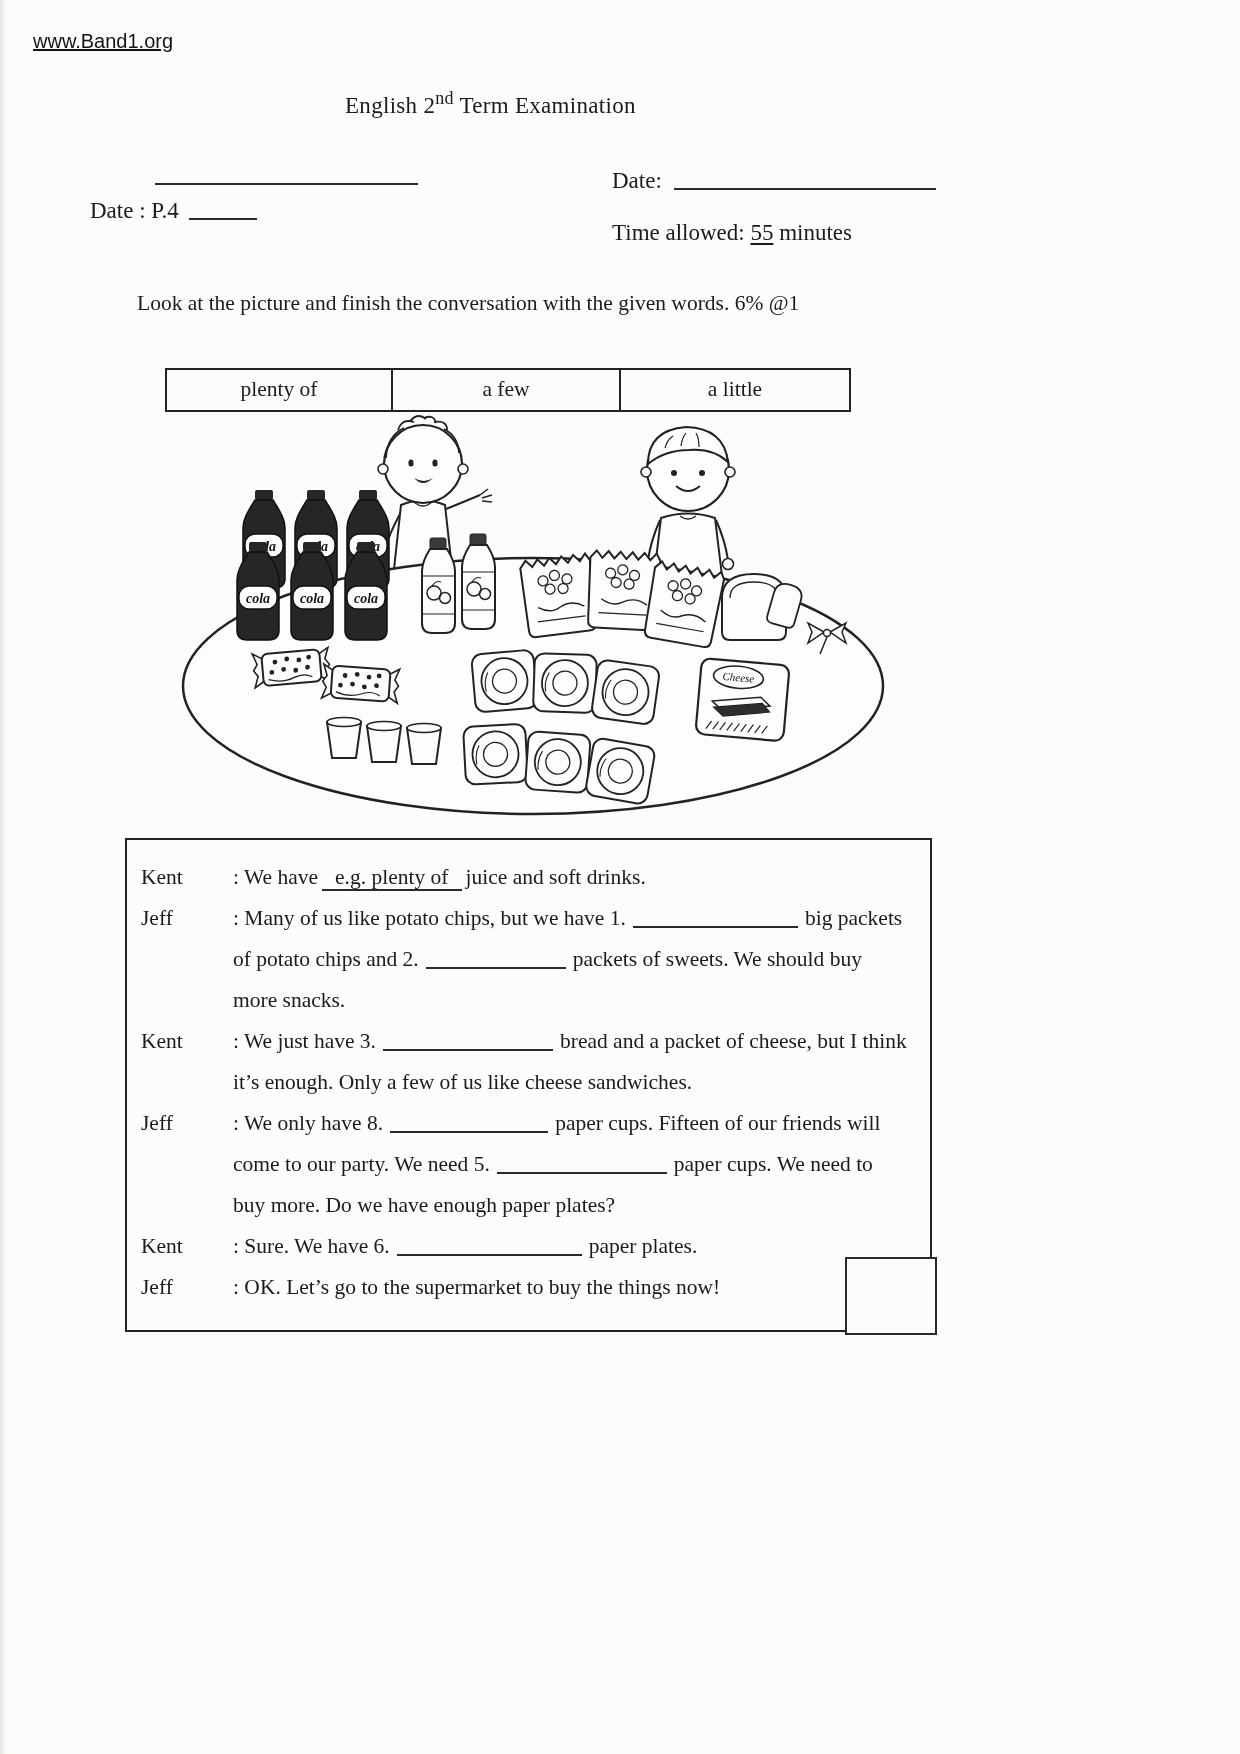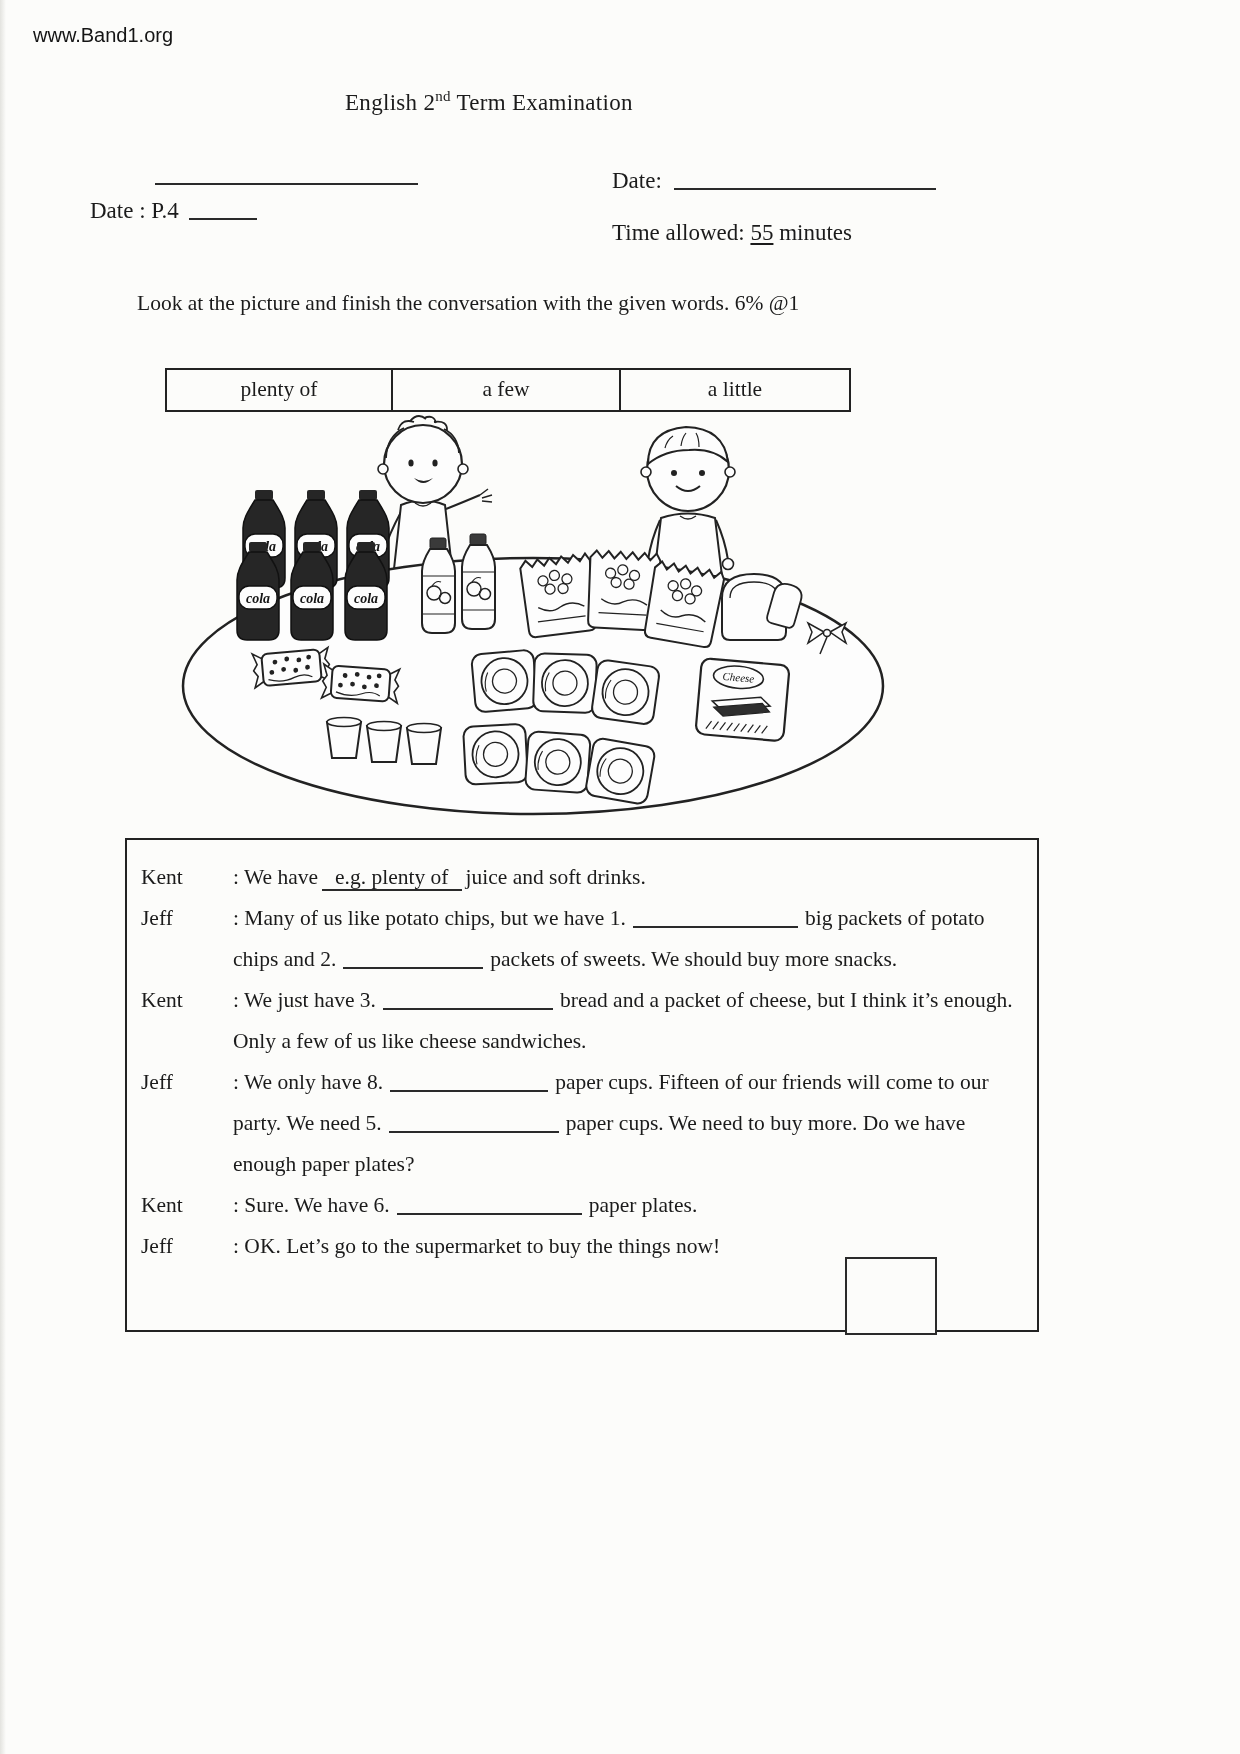--- a/index.html
+++ b/index.html
@@ -9,26 +9,26 @@
     background:#fcfcfa; color:#1b1b1b;
     font-family:"Liberation Serif", serif;
     overflow:hidden;
   }
   .page::before{
     content:""; position:absolute; left:0; top:0; bottom:0; width:6px;
     background:linear-gradient(to right, #e3e3df, rgba(255,255,255,0));
     pointer-events:none;
   }
   .watermark {
-    position:absolute; left:33px; top:24px;
+    position:absolute; left:33px; top:30px;
     font-family:"Liberation Sans", sans-serif;
-    font-size:20px; color:#141414;
+    font-size:20px; color:#141414;text-decoration:underline;
   }
   .title { position:absolute; left:345px; top:88px; font-size:23px; letter-spacing:.3px; }
-  .title sup { font-size:15px;text-align:center; }
+  .title sup { font-size:18px;text-align:center; }
 
   .name-line { position:absolute; left:155px; top:183px; width:263px; border-bottom:2px solid #2a2a2a; }
   .class-row { position:absolute; left:90px; top:197px; font-size:23px; }
   .class-blank { display:inline-block; width:68px; height:1em; border-bottom:2px solid #2a2a2a; margin-left:10px; vertical-align:-2px; }
   .date-row { position:absolute; left:612px; top:167px; font-size:23px; }
   .date-blank { display:inline-block; width:262px; height:1em; border-bottom:2px solid #2a2a2a; margin-left:12px; vertical-align:-2px; }
   .time-row { position:absolute; left:612px; top:220px; font-size:23px; }
   .time-value { text-decoration:underline; text-underline-offset:3px; }
 
   .instr { position:absolute; left:100px; top:286px; font-size:21.5px; line-height:35px; white-space:nowrap; }
@@ -38,21 +38,21 @@
     position:absolute; left:165px; top:368px;
     display:grid; grid-template-columns:226px 228px 228px;
     border:2px solid #222; background:#fcfcfa;
   }
   .word-bank .cell { text-align:center; font-size:21.5px; padding:7px 0 8px; border-right:2px solid #222; }
   .word-bank .cell:last-child { border-right:none; }
 
   .illustration { position:absolute; left:168px; top:406px; width:760px; height:430px; }
 
   .dialogue {
-    position:absolute; left:125px; top:838px; width:914px; height:494px;
+    position:absolute; left:125px; top:838px; width:807px; height:494px;
     border:2px solid #222; padding:17px 22px 16px 14px;
     font-size:21.5px; line-height:41px;
   }
   .turn { display:grid; grid-template-columns:92px 1fr; }
   .speaker { }
   .speech { }
   .blank {
     display:inline-block; height:1em; border-bottom:2px solid #2a2a2a;
     margin:0 7px; vertical-align:-3px;
   }

